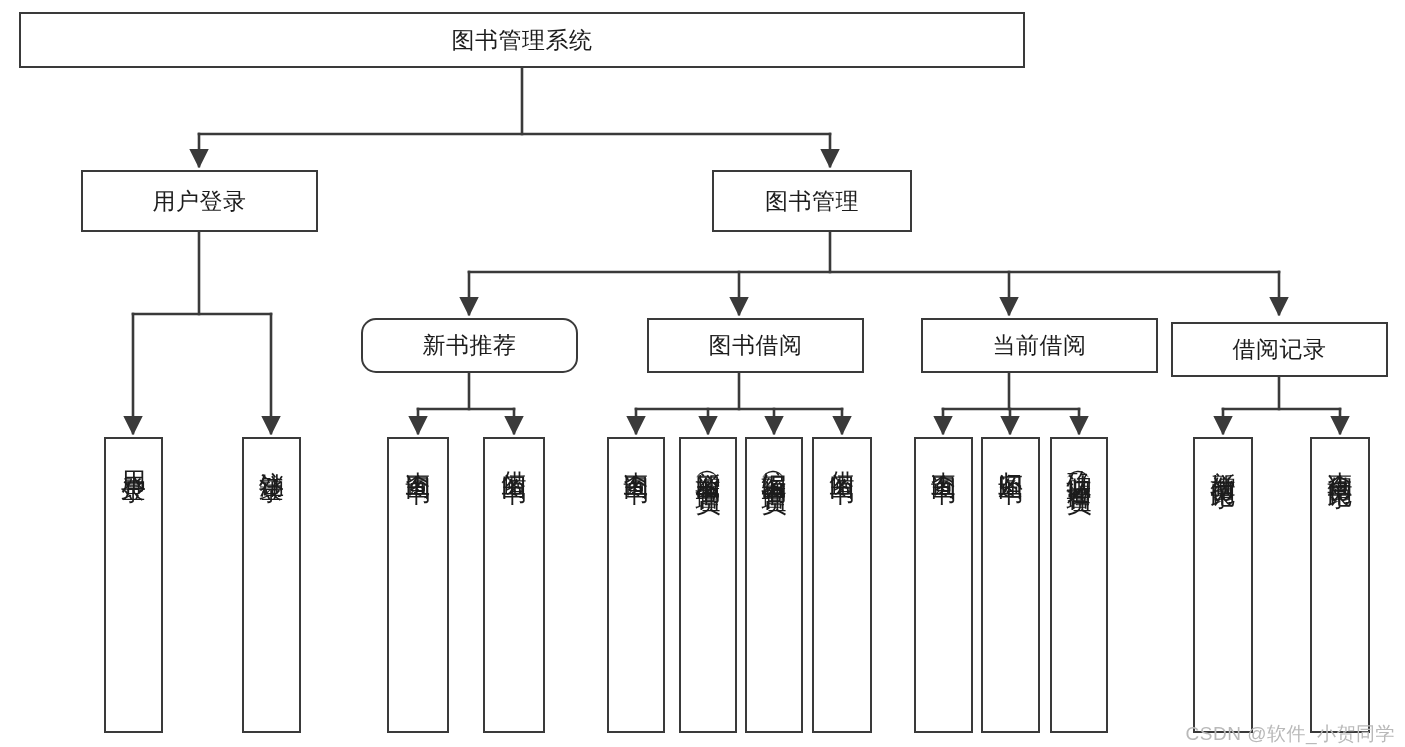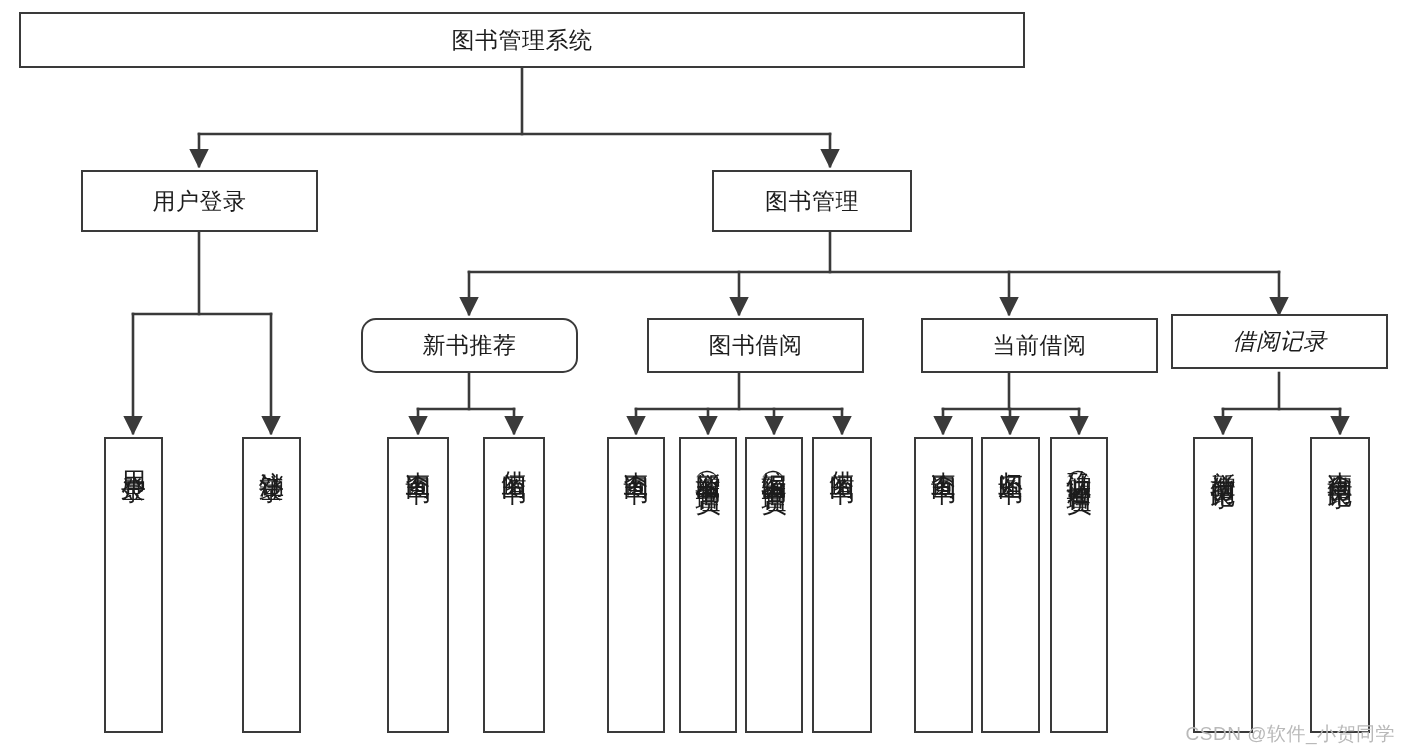--- a/index.html
+++ b/index.html
@@ -139,21 +139,21 @@
 
   <div class="node horiz" style="left: 361px; top: 318px; width: 217px; height: 55px; border-radius: 15px;">
     <span class="lbl">新书推荐</span>
   </div>
   <div class="node horiz" style="left: 631px; top: 318px; width: 217px; height: 55px; margin-left: 16px;">
     <span class="lbl">图书借阅</span>
   </div>
   <div class="node horiz" style="left: 901px; top: 318px; width: 237px; height: 55px; margin-left: 20px;">
     <span class="lbl">当前借阅</span>
   </div>
-  <div class="node horiz" style="left: 1171px; top: 314px; width: 217px; height: 55px; font-style: italic;">
+  <div class="node horiz" style="left: 1171px; top: 322px; width: 217px; height: 55px;">
     <span class="lbl">借阅记录</span>
   </div>
 
   <div class="node vert" style="left: 104px; top: 437px; width: 59px; height: 296px;">
     <span class="lbl">用户登录</span>
   </div>
   <div class="node vert" style="left: 242px; top: 437px; width: 59px; height: 296px;">
     <span class="lbl">注销登录</span>
   </div>
   <div class="node vert" style="left: 387px; top: 437px; width: 62px; height: 296px;">

